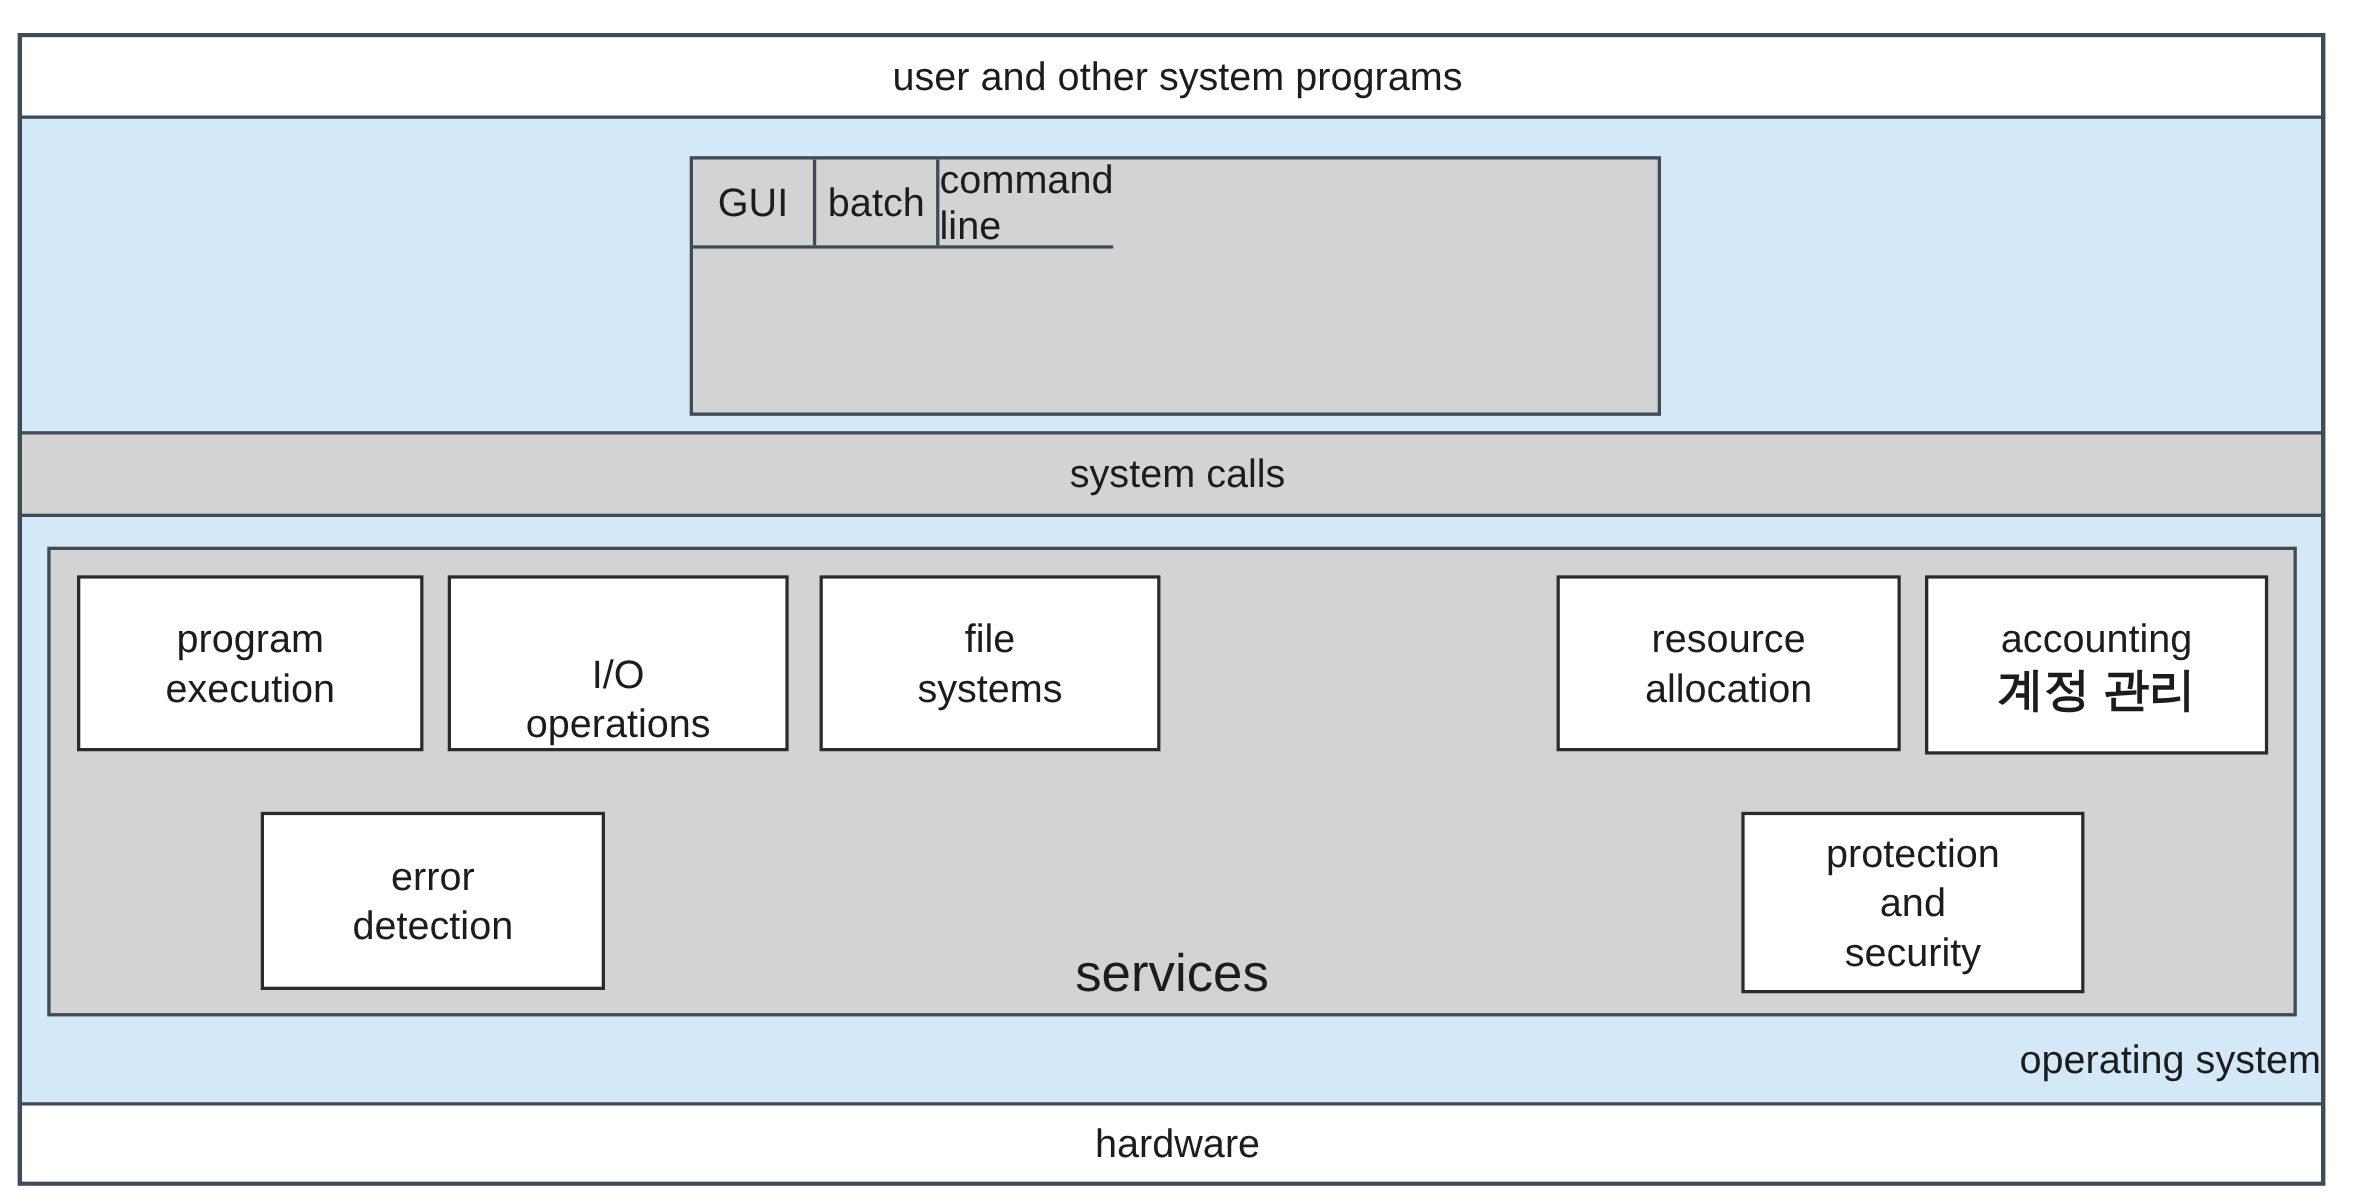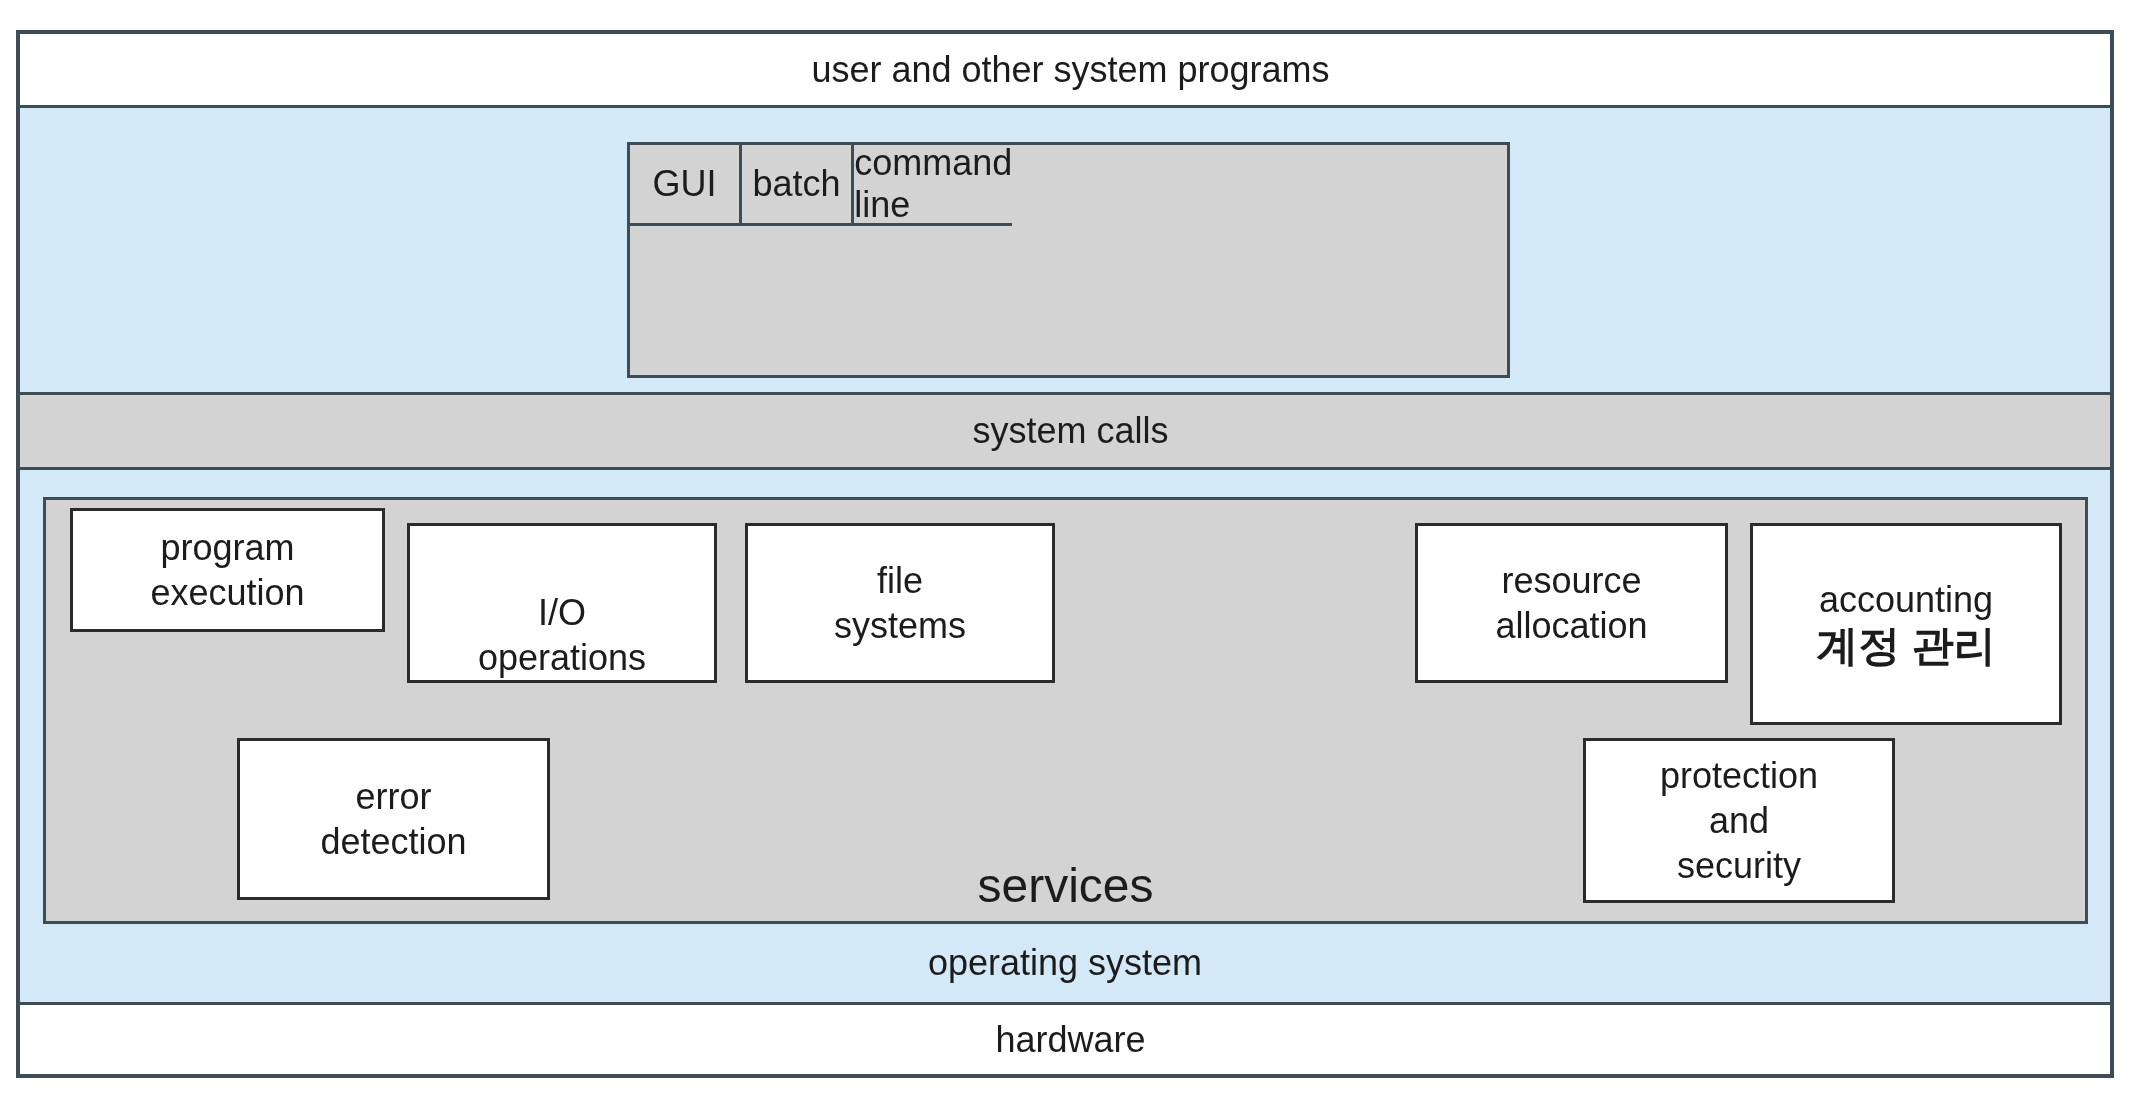--- a/index.html
+++ b/index.html
@@ -34,21 +34,21 @@
     border-top:3px solid var(--border-dark);}
   
   #band-system-calls{top:358px;height:78px;background:var(--band-gray);
     border-top:3px solid var(--border-dark);
     border-bottom:3px solid var(--border-dark);
     display:flex;align-items:center;justify-content:center;font-size:36px;}
   
   #band-blue-bottom{top:436px;height:532px;background:var(--light-blue);}
   #os-label-zone{
     position:absolute;left:0;bottom:0;width:100%;height:78px;
-    display:flex;align-items:center;justify-content:center;font-size:36px;
+    display:flex;align-items:center;justify-content:flex-end;font-size:36px;
   }
   
   #band-hardware{top:968px;height:72px;background:var(--white);
     border-top:3px solid var(--border-dark);
     display:flex;align-items:center;justify-content:center;font-size:36px;}
 
   
   #ui-group{
     position:absolute;left:607px;top:108px;width:883px;height:236px;
     box-sizing:border-box;border:3px solid var(--border-dark);
@@ -69,26 +69,26 @@
     box-sizing:border-box;border:3px solid var(--border-dark);
     background:var(--band-gray);
   }
   .service-card{
     position:absolute;box-sizing:border-box;
     background:var(--white);border:3px solid var(--box-border);
     display:flex;flex-direction:column;align-items:center;justify-content:center;
     text-align:center;font-size:36px;line-height:1.25;
     white-space:pre-line;
   }
-  #svc-program-execution{left:24px;top:8px;width:315px;height:124px;}
+  #svc-program-execution{left:24px;top:23px;width:315px;height:160px;}
   #svc-io-operations{left:361px;top:23px;width:310px;height:160px;justify-content:flex-end;}
   #svc-file-systems{left:699px;top:23px;width:310px;height:160px;}
   #svc-communication{left:1032px;top:23px;width:312px;height:160px;}
   #svc-resource-allocation{left:1369px;top:23px;width:313px;height:160px;}
-  #svc-accounting{left:1704px;top:23px;width:312px;height:202px;}
+  #svc-accounting{left:1704px;top:23px;width:312px;height:163px;}
   #svc-error-detection{left:191px;top:238px;width:313px;height:162px;}
   #svc-protection-security{left:1537px;top:238px;width:312px;height:165px;}
   .svc-line{white-space:pre-line;}
   .svc-line-ko{
     font-weight:bold;font-size:42px;line-height:1.15;
     white-space:nowrap;
   }
   #services-label{
     position:absolute;left:0;bottom:8px;width:100%;
     text-align:center;font-size:48px;margin-top:44px;

